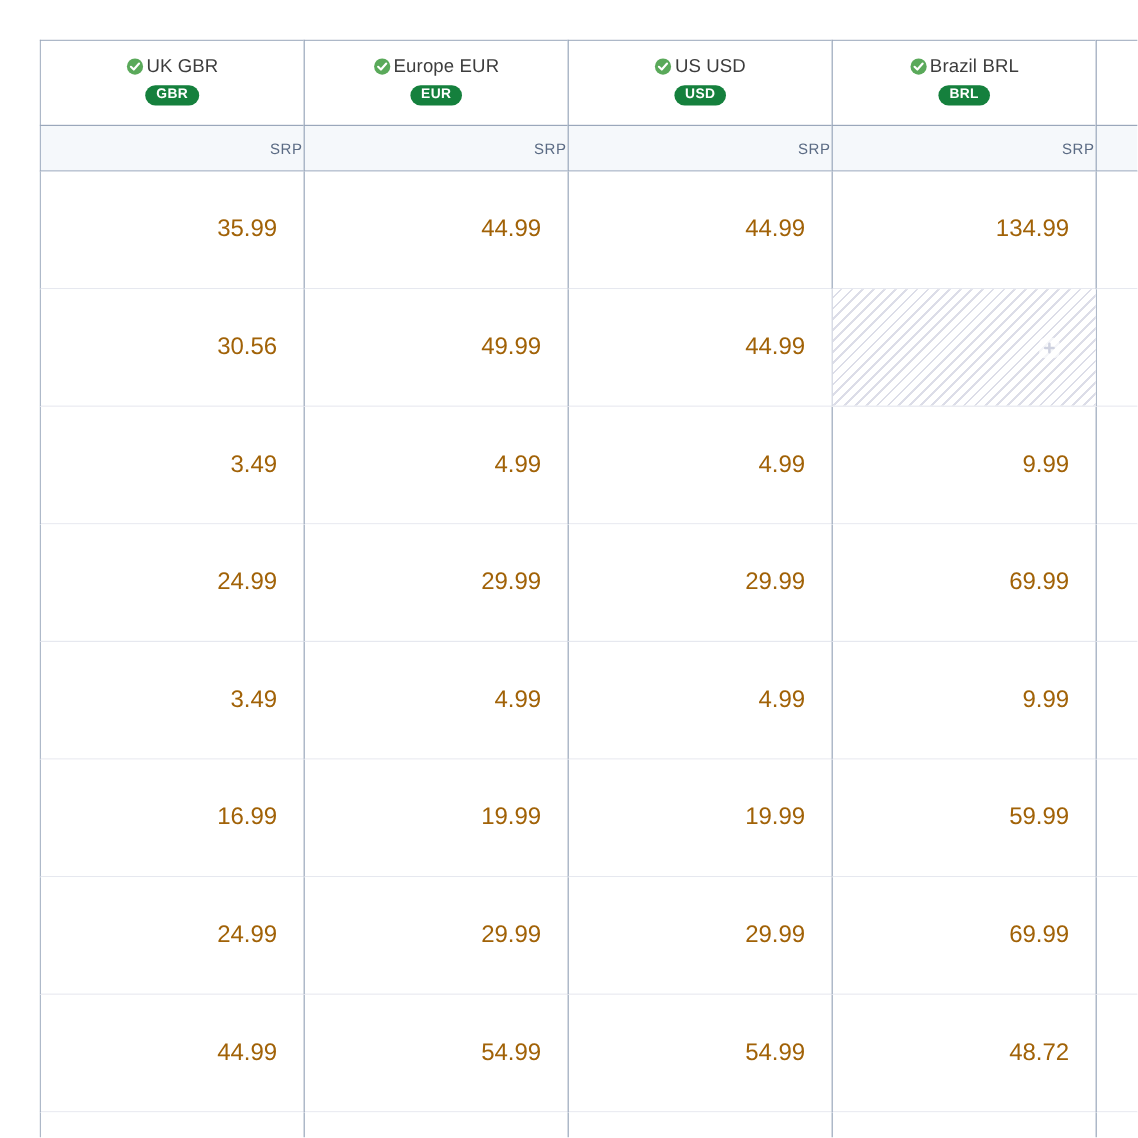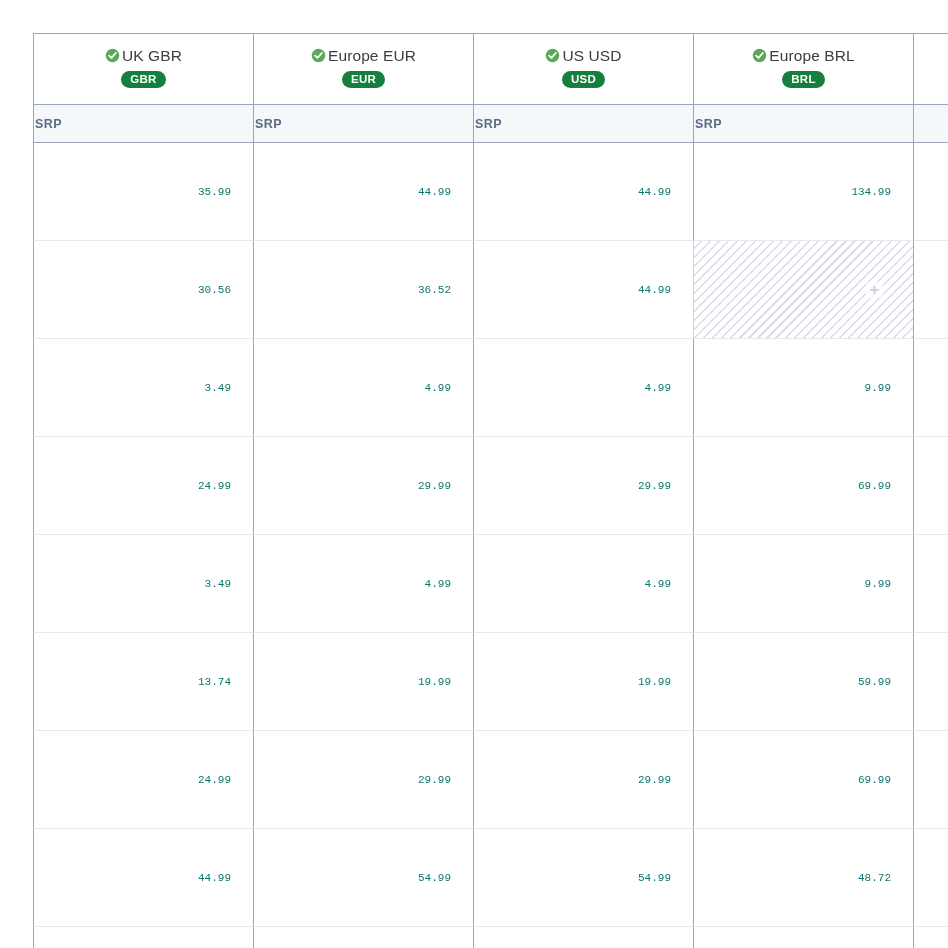--- a/index.html
+++ b/index.html
@@ -79,41 +79,40 @@
     letter-spacing: .3px;
     line-height: 1.05;
   }
 
   
   th.srp-head {
     height: 38px;
     background: #f5f8fb;
     border-left: 1.5px solid #9aa7bb;
     border-bottom: 1.5px solid #9aa7bb;
-    text-align: left;
+    text-align: right;
     vertical-align: middle;
-    font-weight: bold;
+    font-weight: normal;
     font-size: 12.5px;
     color: #5b6b84;
     letter-spacing: .4px;
   }
   th.srp-head:last-child { border-right: 1.5px solid #9aa7bb; }
 
   
   td.money-cell {
     height: 98px;
     background: #ffffff;
     border-left: 1.5px solid #9aa7bb;
     border-bottom: 1px solid #e6e8ef;
     padding: 0 22px 0 10px;
     text-align: right;
     vertical-align: middle;
-    font-size: 11px;
-    color: #0f766e;
-    font-family: Liberation Mono, monospace;
+    font-size: 20px;
+    color: #a16207;
   }
   td.money-cell:last-child { border-right: 1.5px solid #9aa7bb; }
 
   tr.last-partial td.money-cell {
     height: 60px;
     border-bottom: none;
   }
 
   
   td.hatched {
@@ -181,21 +180,21 @@
                 </span>
                 <span class="country-name">US USD</span>
               </div><span class="code-badge">USD</span></th>
             <th class="country-head"><div class="country-line">
                 <span>
                   <svg class="check-icon" width="15" height="15" viewBox="0 0 16 16" aria-hidden="true">
                     <circle cx="8" cy="8" r="7.2" fill="#5aa95a"></circle>
                     <path d="M4.4 8.2 L6.9 10.6 L11.6 5.3" fill="none" stroke="#ffffff" stroke-width="1.9" stroke-linecap="round" stroke-linejoin="round"></path>
                   </svg>
                 </span>
-                <span class="country-name">Europe BRL</span>
+                <span class="country-name">Brazil BRL</span>
               </div><span class="code-badge">BRL</span></th>
             <th class="country-head"></th>
           </tr>
         <tr id="subheader-row">
             <th class="srp-head">SRP</th>
             <th class="srp-head">SRP</th>
             <th class="srp-head">SRP</th>
             <th class="srp-head">SRP</th>
             <th class="srp-head"></th>
           </tr>
@@ -203,21 +202,21 @@
       <tbody id="grid-body">
           <tr>
             <td class="money-cell">35.99</td>
             <td class="money-cell">44.99</td>
             <td class="money-cell">44.99</td>
             <td class="money-cell">134.99</td>
             <td class="money-cell"></td>
           </tr>
           <tr>
             <td class="money-cell">30.56</td>
-            <td class="money-cell">36.52</td>
+            <td class="money-cell">49.99</td>
             <td class="money-cell">44.99</td>
             <td class="money-cell hatched">
               <span class="add-chip">
                 <svg width="11" height="11" viewBox="0 0 12 12" aria-hidden="true">
                   <path d="M6 2.2 V9.8 M2.2 6 H9.8" stroke="#cfd2e0" stroke-width="2.3" stroke-linecap="round"></path>
                 </svg>
               </span>
             </td>
             <td class="money-cell"></td>
           </tr>
@@ -236,21 +235,21 @@
             <td class="money-cell"></td>
           </tr>
           <tr>
             <td class="money-cell">3.49</td>
             <td class="money-cell">4.99</td>
             <td class="money-cell">4.99</td>
             <td class="money-cell">9.99</td>
             <td class="money-cell"></td>
           </tr>
           <tr>
-            <td class="money-cell">13.74</td>
+            <td class="money-cell">16.99</td>
             <td class="money-cell">19.99</td>
             <td class="money-cell">19.99</td>
             <td class="money-cell">59.99</td>
             <td class="money-cell"></td>
           </tr>
           <tr>
             <td class="money-cell">24.99</td>
             <td class="money-cell">29.99</td>
             <td class="money-cell">29.99</td>
             <td class="money-cell">69.99</td>

